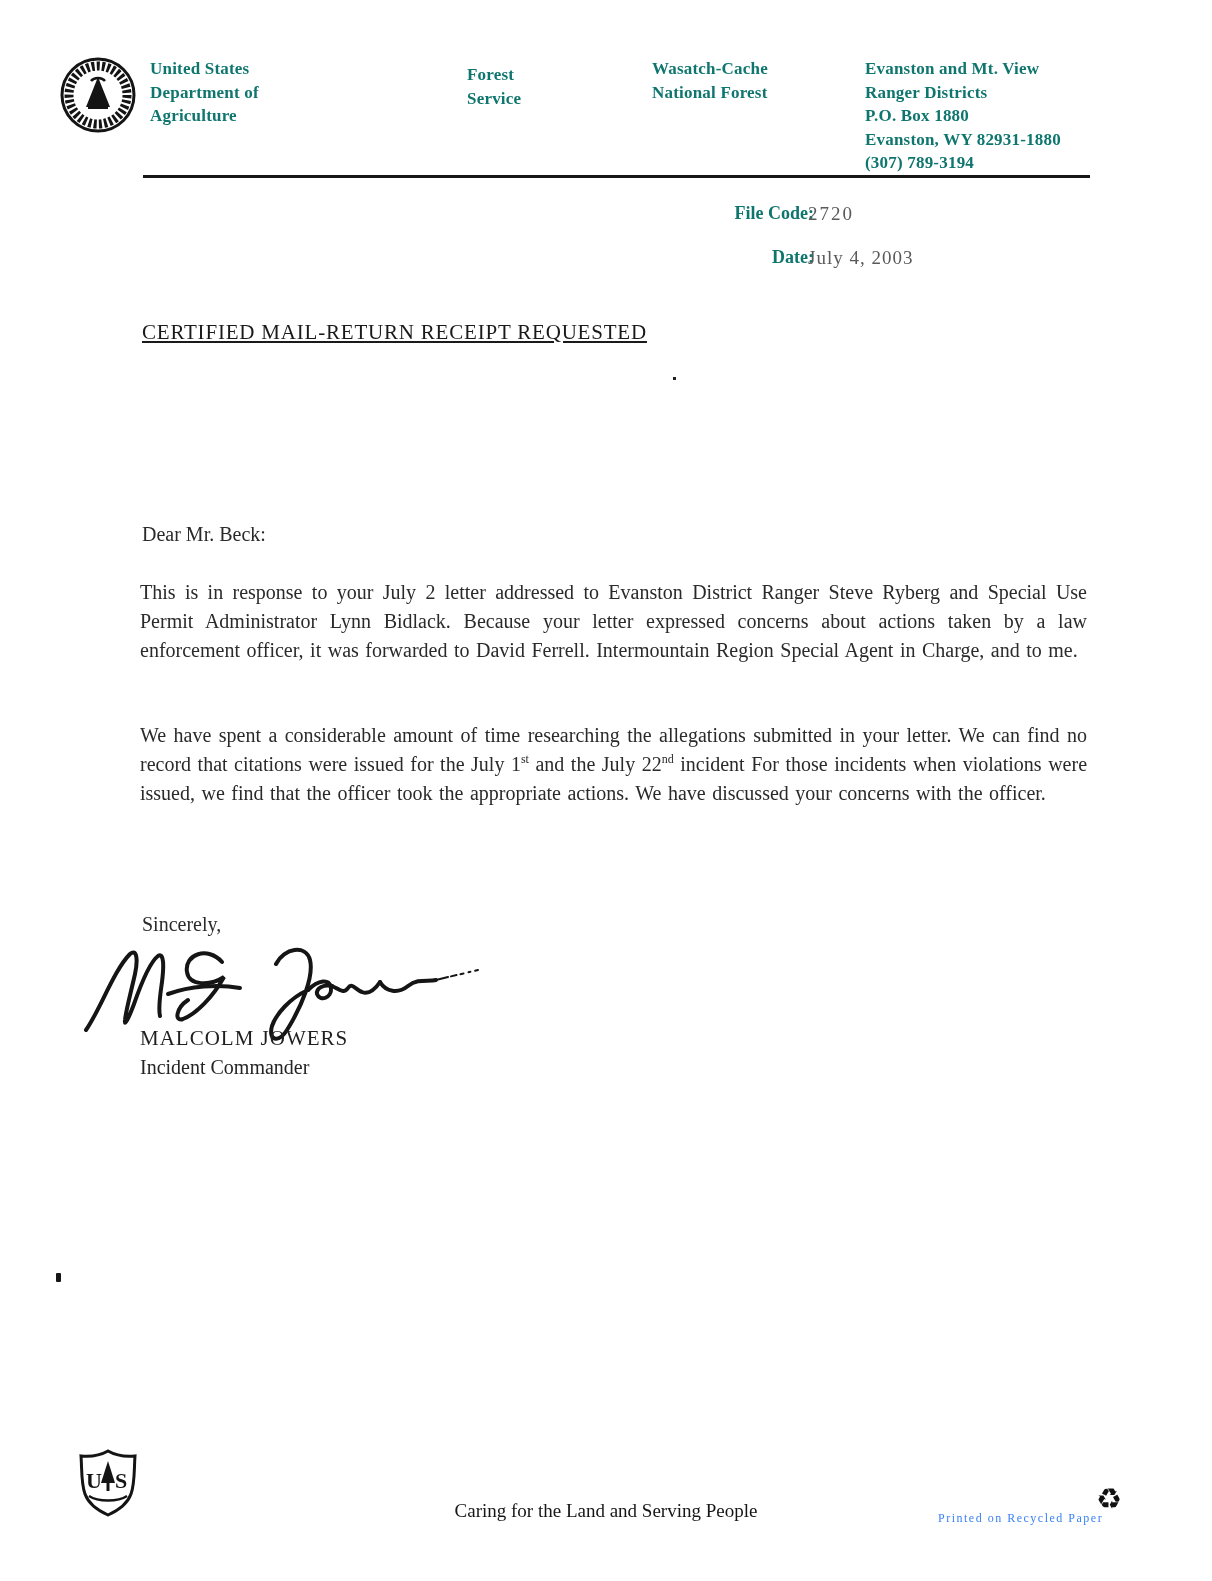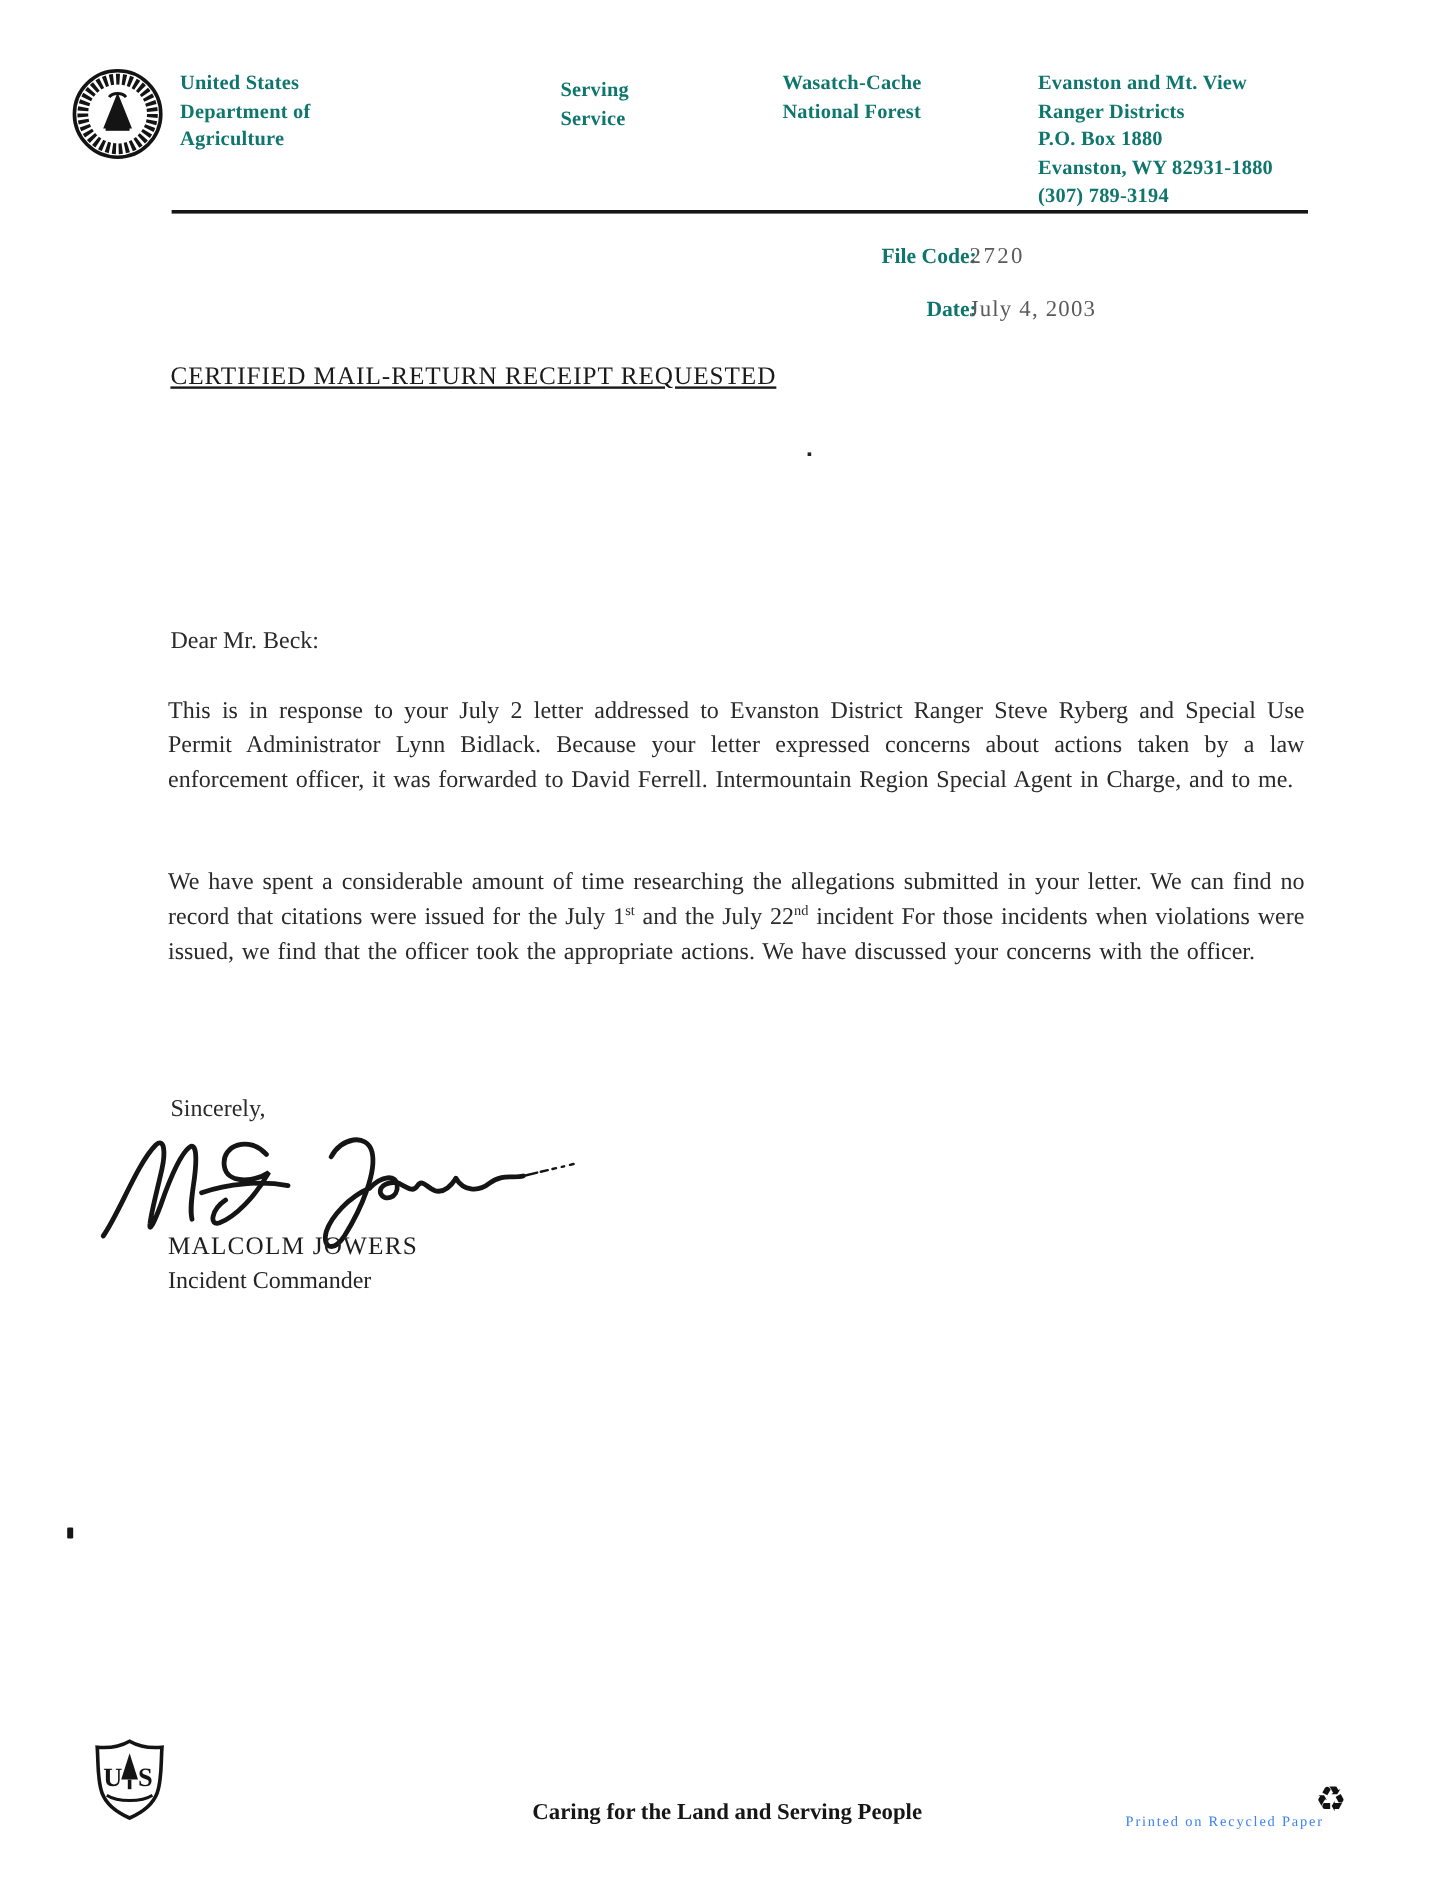--- a/index.html
+++ b/index.html
@@ -21,40 +21,40 @@
   .rule { position:absolute; left:143px; top:175px; width:947px; height:3px; background:#161616; }
   
   .meta-label { position:absolute; left:616px; width:198px; text-align:right; font-weight:700; font-size:18px; color:#0f766e; }
   .meta-label.file-code { top:203px; }
   .meta-label.date      { top:247px; }
   .meta-value { position:absolute; left:808px; font-size:19px; color:#5a5a5a; letter-spacing:2px; }
   .meta-value.file-code { top:203px; }
   .meta-value.date      { top:247px; letter-spacing:1px; }
   
   .subject { position:absolute; left:142px; top:298px; font-size:21px; line-height:31px; letter-spacing:0.8px; color:#1a1a1a; }
-  .subject div { text-decoration:underline; }
+  .subject div { text-decoration:underline;margin-top:19px; }
   
   .recipient  { position:absolute; left:142px; top:384px; font-size:20px; line-height:27px; color:#242424; }
   .salutation { position:absolute; left:142px; top:523px; font-size:20px; color:#2a2a2a; }
   .para { position:absolute; left:140px; width:947px; font-size:20px; line-height:29px; text-align:justify; color:#2a2a2a; word-spacing:1.5px; }
   .para.p1 { top:578px; }
   .para.p2 { top:721px; }
   .para.p3 { top:860px; text-align:left; white-space:nowrap; }
   .para sup { font-size:12px; line-height:0; }
   .closing { position:absolute; left:142px; top:913px; font-size:20px; color:#2a2a2a; }
   
   .signature { position:absolute; left:80px; top:942px; }
   .signer-name  { position:absolute; left:140px; top:1026px; font-size:21px; letter-spacing:1px; color:#1f1f1f; }
   .signer-title { position:absolute; left:140px; top:1056px; font-size:20px; color:#242424; }
   
   .dot-artifact   { position:absolute; left:673px; top:377px; width:3px; height:3px; background:#222; }
   .speck-artifact { position:absolute; left:56px;  top:1273px; width:5px; height:9px; background:#161616; border-radius:1px; }
   
   .fs-shield { position:absolute; left:76px; top:1448px; }
-  .motto { position:absolute; left:0; top:1500px; width:1212px; text-align:center; font-weight:700; font-size:19px; color:#161616; }
+  .motto { position:absolute; left:0; top:1500px; width:1212px; text-align:center; font-weight:400; font-size:19px; color:#161616; }
   .recycled-note { position:absolute; left:938px; top:1511px; font-size:12px; color:#3b82f6; letter-spacing:1.5px; }
   .recycle-icon  { position:absolute; left:1096px; top:1482px; font-size:29px; font-weight:700; color:#111; font-family:"DejaVu Sans", sans-serif; }
 </style>
 </head>
 <body>
 
 <div class="page">
 
   <svg class="seal" width="80" height="80" viewBox="0 0 80 80">
     <circle cx="40" cy="40" r="36" fill="none" stroke="#141414" stroke-width="3"></circle>
@@ -64,21 +64,21 @@
     <rect x="30" y="50" width="20" height="4" fill="#141414"></rect>
     <path d="M33 26 C36 22 44 22 47 26" fill="none" stroke="#141414" stroke-width="2.5"></path>
   </svg>
 
   <div class="lh-block lh-agency">
     <div>United States</div>
     <div>Department of</div>
     <div>Agriculture</div>
   </div>
   <div class="lh-block lh-service">
-    <div>Serving</div>
+    <div>Forest</div>
     <div>Service</div>
   </div>
   <div class="lh-block lh-forest">
     <div>Wasatch-Cache</div>
     <div>National Forest</div>
   </div>
   <div class="lh-block lh-district">
     <div>Evanston and Mt. View</div>
     <div>Ranger Districts</div>
     <div>P.O. Box 1880</div>

